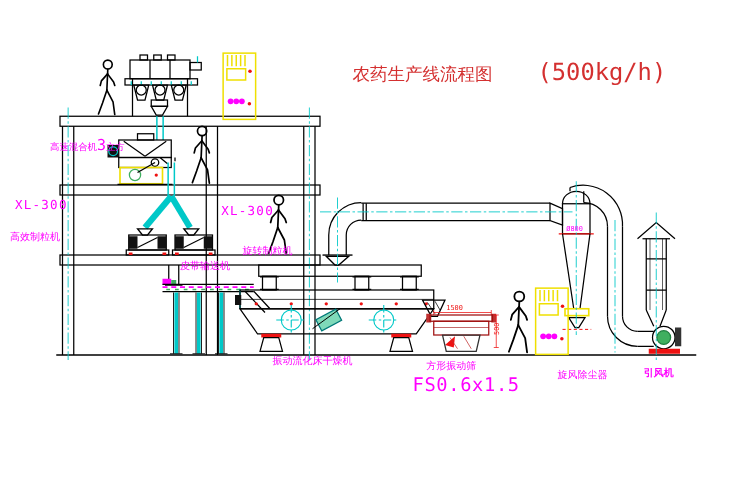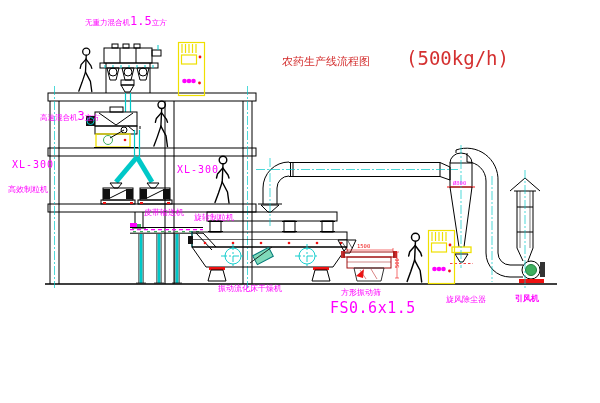--- a/index.html
+++ b/index.html
@@ -6,21 +6,21 @@
   #stage{position:relative;width:600px;height:403px;background:#fff;overflow:hidden;
          font-family:"DejaVu Sans",sans-serif;}
   #stage svg{position:absolute;left:0;top:0;}
   .lbl{position:absolute;color:#FF00FF;white-space:nowrap;line-height:1;}
   .cn-s{font-size:8px;}
   .cn-xs{font-size:7.5px;}
   .model{font-family:"DejaVu Sans Mono",monospace;font-size:10px;letter-spacing:1px;font-weight:400;}
   .model-big{font-family:"DejaVu Sans Mono",monospace;font-size:15px;letter-spacing:0.5px;}
   .num-big{font-family:"DejaVu Sans Mono",monospace;font-size:12px;}
   #title{position:absolute;left:282px;top:49px;color:#D43030;white-space:nowrap;line-height:1;}
-  #title .t-cn{font-size:11px;letter-spacing:0;}
+  #title .t-cn{font-size:14px;letter-spacing:0;}
   #title .t-cap{font-family:"DejaVu Sans Mono",monospace;font-size:19px;font-weight:400;letter-spacing:0;padding-left:36px;}
 </style>
 </head>
 <body>
 
 <div id="stage">
 
 <svg width="600" height="403" viewBox="0 0 600 403">
   <defs>
     <g id="person" stroke="#000" stroke-width="1.4" fill="none" stroke-linecap="round" stroke-linejoin="round">
@@ -275,33 +275,30 @@
 
   <text x="357" y="248" font-size="5.5" fill="#EE1111" font-family="DejaVu Sans Mono, monospace">1500</text>
   <text x="399" y="268" font-size="5.5" fill="#EE1111" font-family="DejaVu Sans Mono, monospace" transform="rotate(-90 399 268)">500</text>
   <text x="453" y="185" font-size="5.5" fill="#FF00FF" font-family="DejaVu Sans Mono, monospace">Ø800</text>
 </svg>
 
 <div id="title">
   <span class="t-cn">农药生产线流程图</span><span class="t-cap">(500kg/h)</span>
 </div>
 
-<div class="lbl cn-xs" style="left:85px;top:15px;">
-  <span>无重力混合机</span><span class="num-big">1.5</span><span>立方</span>
-</div>
 
 <div class="lbl cn-xs" style="left:40px;top:110px;">
   <span>高速混合机</span><span class="num-big">3</span><span>立方</span>
 </div>
 
 <div class="lbl model" style="left:12px;top:160px;">XL-300</div>
 <div class="lbl cn-s" style="left:8px;top:186px;">高效制粒机</div>
 
 <div class="lbl model" style="left:177px;top:165px;">XL-300</div>
-<div class="lbl cn-s" style="left:194px;top:214px;">旋转制粒机</div>
+<div class="lbl cn-s" style="left:194px;top:197px;">旋转制粒机</div>
 
 <div class="lbl cn-s" style="left:144px;top:209px;">皮带输送机</div>
 
 <div class="lbl cn-s" style="left:218px;top:285px;">振动流化床干燥机</div>
 
 <div class="lbl cn-s" style="left:341px;top:289px;">方形振动筛</div>
 <div class="lbl model-big" style="left:330px;top:301px;">FS0.6x1.5</div>
 
 <div class="lbl cn-s" style="left:446px;top:296px;">旋风除尘器</div>
 

